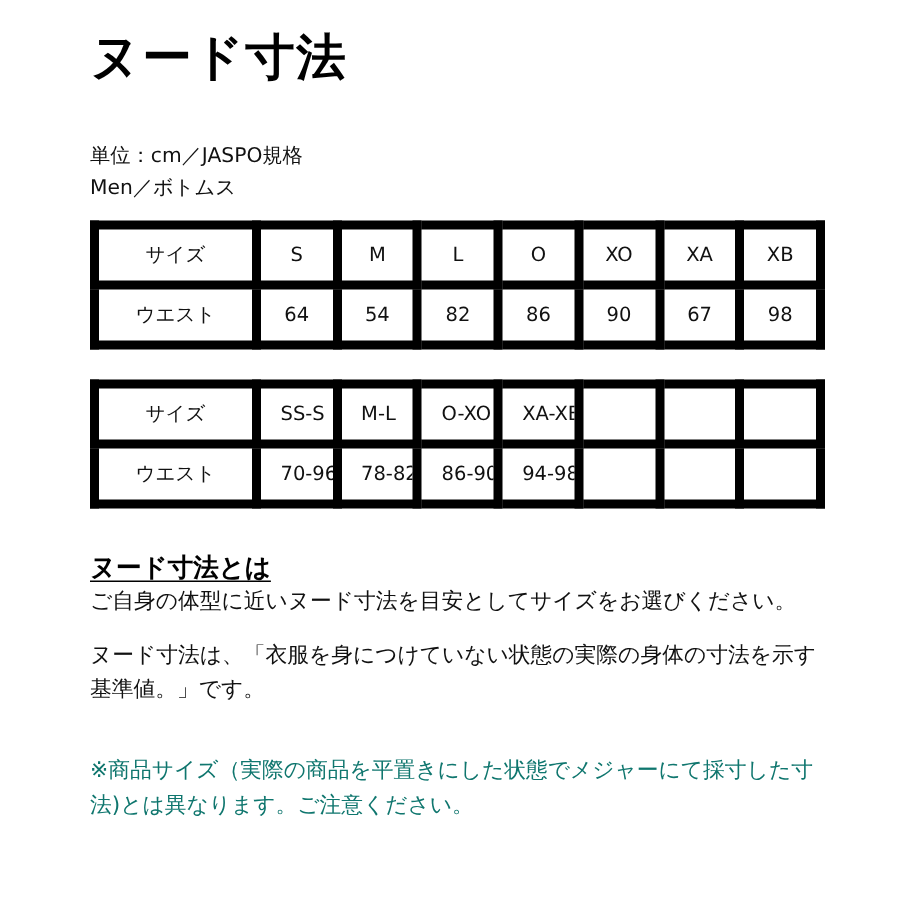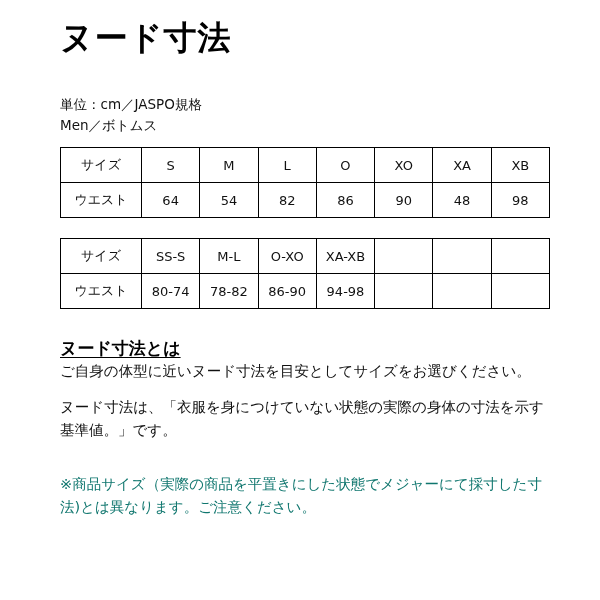--- a/index.html
+++ b/index.html
@@ -43,27 +43,27 @@
     border-collapse: collapse;
     table-layout: fixed;
     margin-top: 12px;
     margin-left: 4px;
     width: 490px;
   }
   table.size-table.second {
     margin-top: 20px;
   }
   table.size-table td {
-    border: 1px solid #000000;
+    border: 6px solid #000000;
     height: 34px;
     text-align: center;
     vertical-align: middle;
     font-size: 13px;
     color: #111;
-    padding: 0 2px;
+    padding: 0 13px;
     overflow: hidden;
     white-space: nowrap;
   }
   table.size-table td.rowhead {
     width: 76px;
   }
   .section-heading {
     margin-top: 28px;
     margin-left: 4px;
     font-size: 17px;
@@ -116,41 +116,41 @@
         <td>XA</td>
         <td>XB</td>
       </tr>
       <tr>
         <td class="rowhead">ウエスト</td>
         <td>64</td>
         <td>54</td>
         <td>82</td>
         <td>86</td>
         <td>90</td>
-        <td>48</td>
+        <td>67</td>
         <td>98</td>
       </tr>
     </tbody>
   </table>
 
   <table class="size-table second">
     <tbody>
       <tr>
         <td class="rowhead">サイズ</td>
         <td>SS-S</td>
         <td>M-L</td>
         <td>O-XO</td>
         <td>XA-XB</td>
         <td></td>
         <td></td>
         <td></td>
       </tr>
       <tr>
         <td class="rowhead">ウエスト</td>
-        <td>80-74</td>
+        <td>70-96</td>
         <td>78-82</td>
         <td>86-90</td>
         <td>94-98</td>
         <td></td>
         <td></td>
         <td></td>
       </tr>
     </tbody>
   </table>
 

